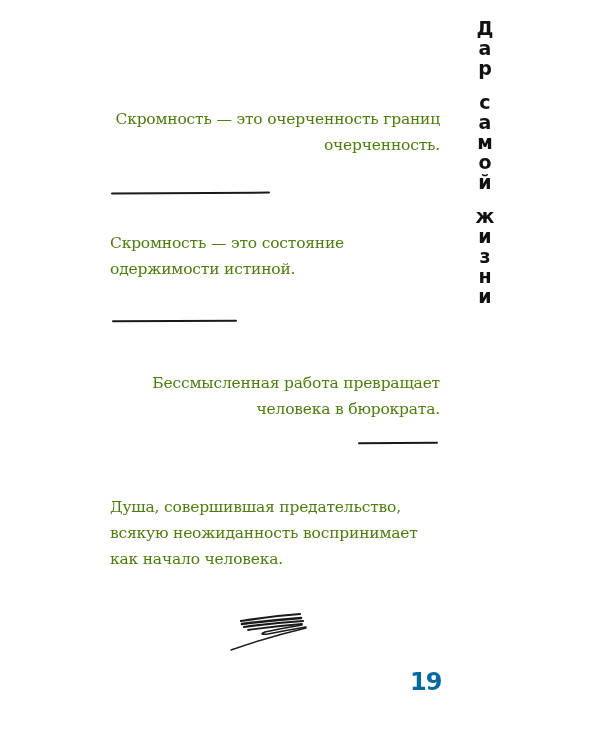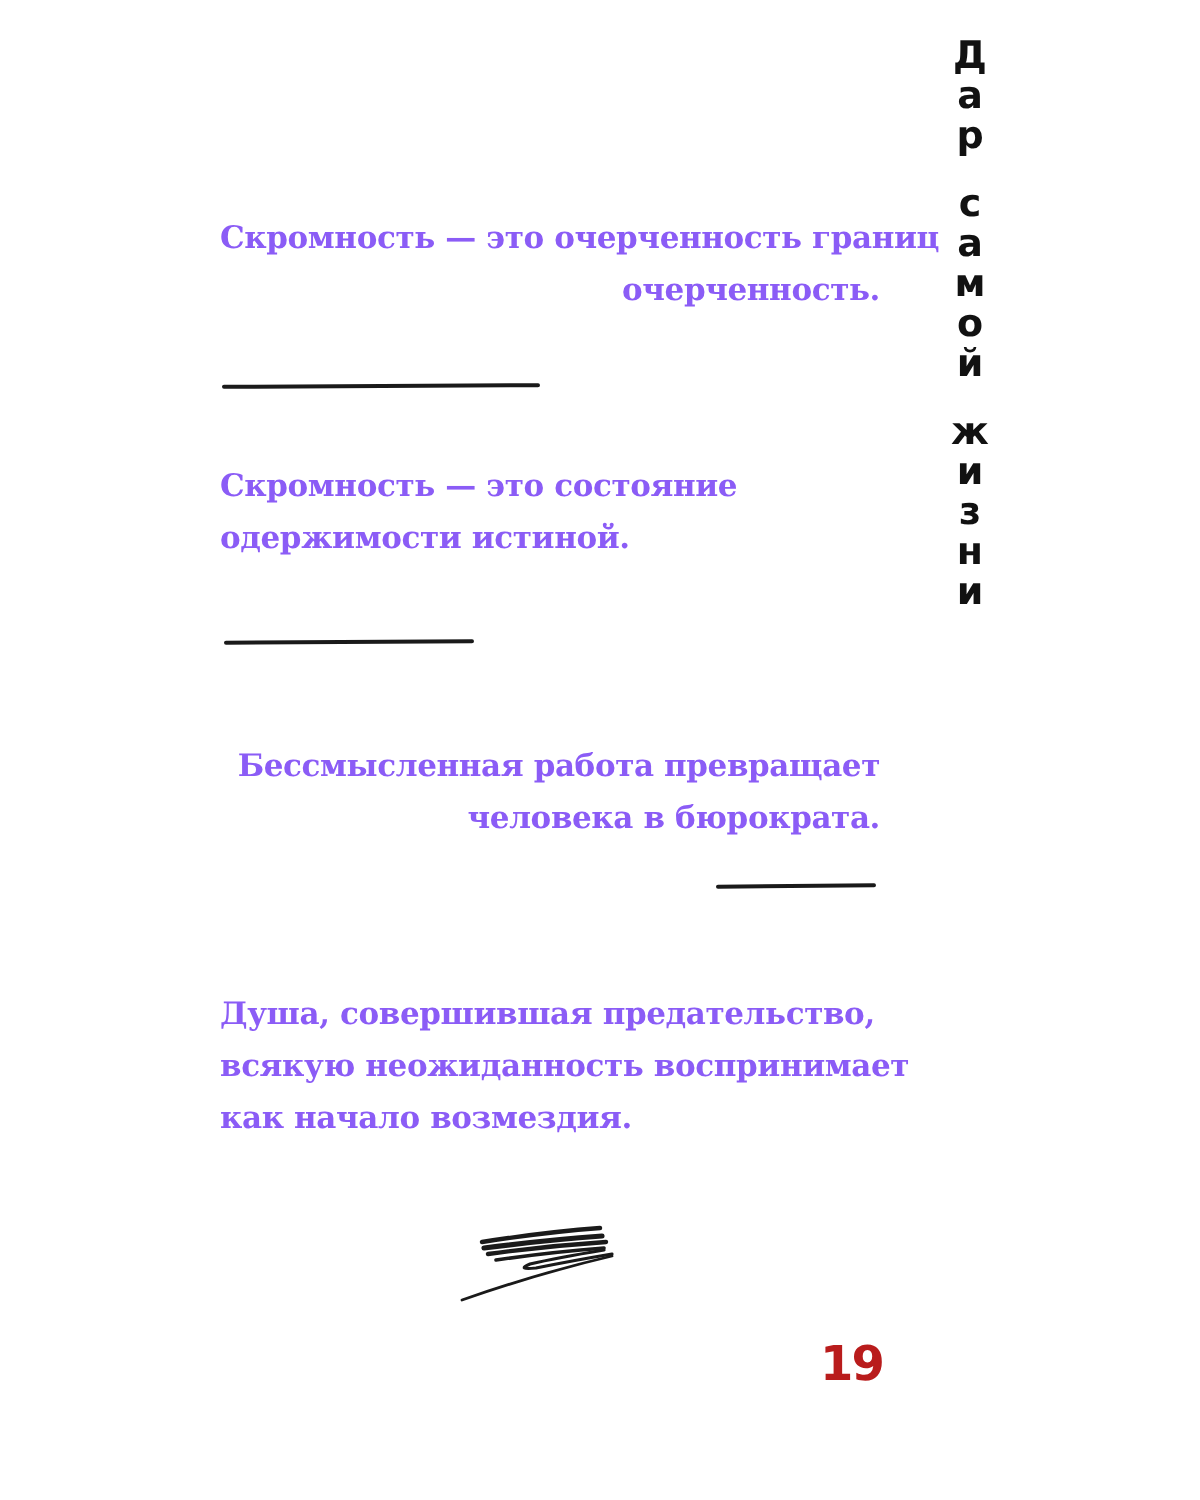--- a/index.html
+++ b/index.html
@@ -13,22 +13,21 @@
       position: relative;
       overflow: hidden;
       color: #1a1a1a;
     }
     .aphorism {
       position: absolute;
       font-family: "DejaVu Serif", "Liberation Serif", serif;
       font-size: 15.5px;
       line-height: 26px;
       letter-spacing: -0.2px;
-      color: #8b5cf6;
-      font-weight: bold;
+      color: #4d7c0f;
     }
     .aphorism .line { display: block; white-space: nowrap; }
     .a-right { text-align: right; }
     .a-left { text-align: left; }
 
     #aph1 { left: 110px; top: 106px; width: 330px; }
     #aph2 { left: 110px; top: 230px; width: 330px; }
     #aph3 { left: 110px; top: 370px; width: 330px; }
     #aph4 { left: 110px; top: 494px; width: 340px; }
 
@@ -65,21 +64,21 @@
       height: 45px;
     }
 
     .page-number {
       position: absolute;
       left: 410px;
       top: 668px;
       font-family: "DejaVu Sans", "Liberation Sans", sans-serif;
       font-weight: bold;
       font-size: 24px;
-      color: #b91c1c;
+      color: #0369a1;
       letter-spacing: -1px;
     }
   </style>
 </head>
 <body>
 
 <div class="vertical-title">
   <span class="word">
     <span class="ch">Д</span>
     <span class="ch">а</span>
@@ -115,21 +114,21 @@
 
 <div id="aph3" class="aphorism a-right">
   <span class="line">Бессмысленная работа превращает</span>
   <span class="line">человека в бюрократа.</span>
 </div>
 <div id="rule3" class="rule"></div>
 
 <div id="aph4" class="aphorism a-left">
   <span class="line">Душа, совершившая предательство,</span>
   <span class="line">всякую неожиданность воспринимает</span>
-  <span class="line">как начало возмездия.</span>
+  <span class="line">как начало человека.</span>
 </div>
 
 <svg class="scribble" viewBox="0 0 100 45">
   <g fill="none" stroke="#1a1a1a" stroke-linecap="round">
     <path d="M13 9 Q45 4 72 2" stroke-width="2.2"></path>
     <path d="M14 12 Q45 8 73 6" stroke-width="2.6"></path>
     <path d="M16 15 Q45 11 75 9" stroke-width="2.2"></path>
     <path d="M20 18 Q48 14 74 12" stroke-width="1.8"></path>
     <path d="M74 13 Q50 17 37 20 Q30 23 40 22 Q60 18 78 15" stroke-width="1.6"></path>
     <path d="M3 38 Q40 25 78 16" stroke-width="1.4"></path>

